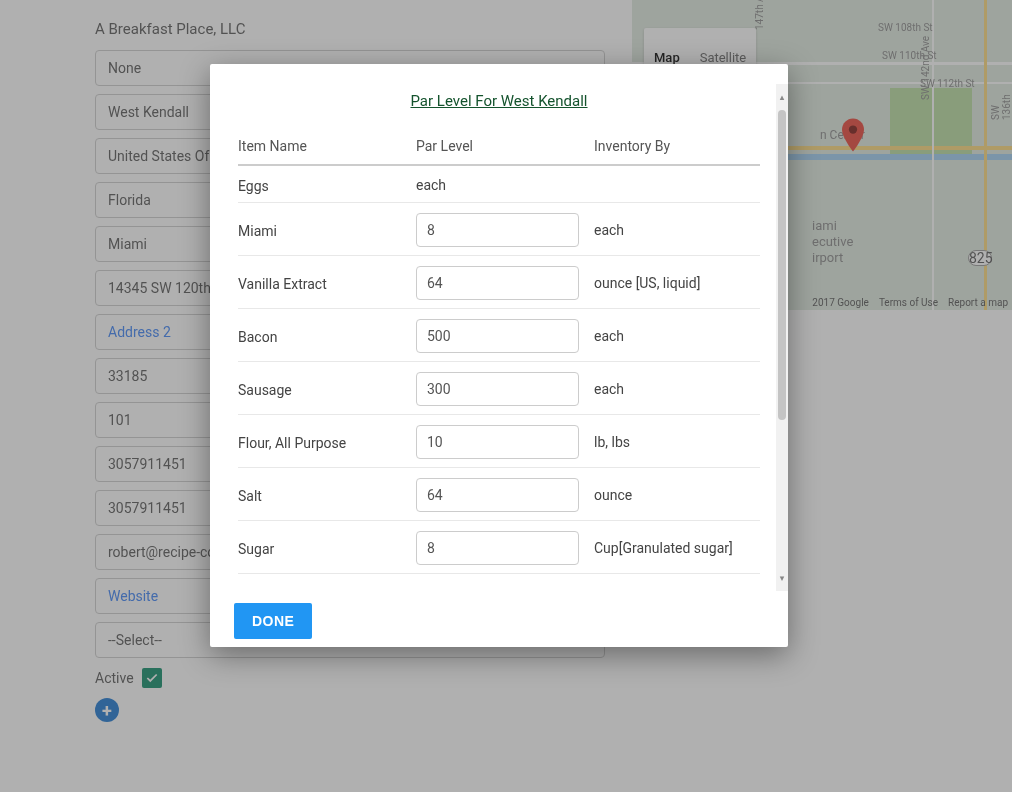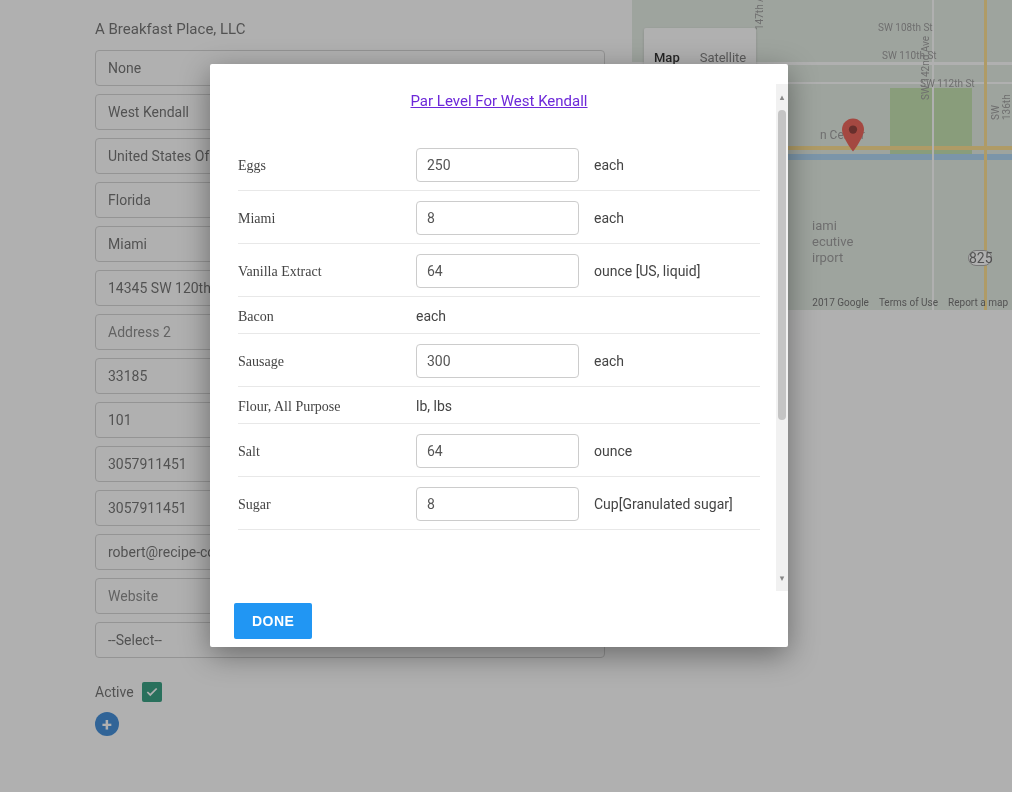--- a/index.html
+++ b/index.html
@@ -42,26 +42,26 @@
     .select {
       position: relative;
     }
     .select::after {
       content: "▾";
       position: absolute;
       right: 10px;
       font-size: 10px;
       color: #666;
     }
-    .placeholder { color: #737373; text-align: center; }
+    .placeholder { color: #3b82f6; text-align: center; }
     .active-row {
       display: flex;
       align-items: center;
       gap: 8px;
-      margin: 24px 0 10px;
+      margin: 10px 0 10px;
       font-size: 14px;
       color: #555;
     }
     .chk {
       width: 20px;
       height: 20px;
       background: #0a8a66;
       display: flex;
       align-items: center;
       justify-content: center;
@@ -156,42 +156,42 @@
     .modal-body {
       flex: 1;
       overflow-y: auto;
       padding: 28px 28px 0;
       position: relative;
     }
     .modal-title {
       text-align: center;
       text-decoration: underline;
       font-size: 15px;
-      color: #6d28d9;
+      color: #14532d;
       margin-bottom: 28px;
     }
     .table {
       width: 100%;
     }
     .thead {
       display: flex;
       border-bottom: 2px solid #ccc;
       padding-bottom: 10px;
       color: #555;
     }
     .col-name { width: 178px; }
     .col-par { width: 178px; }
     .col-inv { flex: 1; }
     .trow {
       display: flex;
       align-items: center;
       border-bottom: 1px solid #e8e8e8;
       padding: 10px 0 8px;
     }
-    .trow .col-name { padding-top: 2px; font-family: Liberation Serif, serif; }
+    .trow .col-name { padding-top: 2px; }
     .par-input {
       width: 163px;
       height: 34px;
       border: 1px solid #ccc;
       border-radius: 4px;
       padding: 0 10px;
       font-size: 14px;
       display: flex;
       align-items: center;
       color: #555;
@@ -343,55 +343,63 @@
 
 <div class="modal">
   <div class="modal-body">
     <div class="fake-scroll-track">
       <div class="fake-scroll-up">▴</div>
       <div class="fake-scroll"></div>
       <div class="fake-scroll-down">▾</div>
     </div>
     <div class="modal-title">Par Level For West Kendall</div>
     <div class="table">
+      <div class="thead">
+        <div class="col-name">Item Name</div>
+        <div class="col-par">Par Level</div>
+        <div class="col-inv">Inventory By</div>
+      </div>
       <div id="rows">
           <div class="trow">
             <div class="col-name">Eggs</div>
-            <div class="col-par">
-              <div class="par-input">250</div>
-            </div>
             <div class="col-inv">each</div>
           </div>
           <div class="trow">
             <div class="col-name">Miami</div>
             <div class="col-par">
               <div class="par-input">8</div>
             </div>
             <div class="col-inv">each</div>
           </div>
           <div class="trow">
             <div class="col-name">Vanilla Extract</div>
             <div class="col-par">
               <div class="par-input">64</div>
             </div>
             <div class="col-inv">ounce [US, liquid]</div>
           </div>
           <div class="trow">
             <div class="col-name">Bacon</div>
+            <div class="col-par">
+              <div class="par-input">500</div>
+            </div>
             <div class="col-inv">each</div>
           </div>
           <div class="trow">
             <div class="col-name">Sausage</div>
             <div class="col-par">
               <div class="par-input">300</div>
             </div>
             <div class="col-inv">each</div>
           </div>
           <div class="trow">
             <div class="col-name">Flour, All Purpose</div>
+            <div class="col-par">
+              <div class="par-input">10</div>
+            </div>
             <div class="col-inv">lb, lbs</div>
           </div>
           <div class="trow">
             <div class="col-name">Salt</div>
             <div class="col-par">
               <div class="par-input">64</div>
             </div>
             <div class="col-inv">ounce</div>
           </div>
           <div class="trow">

